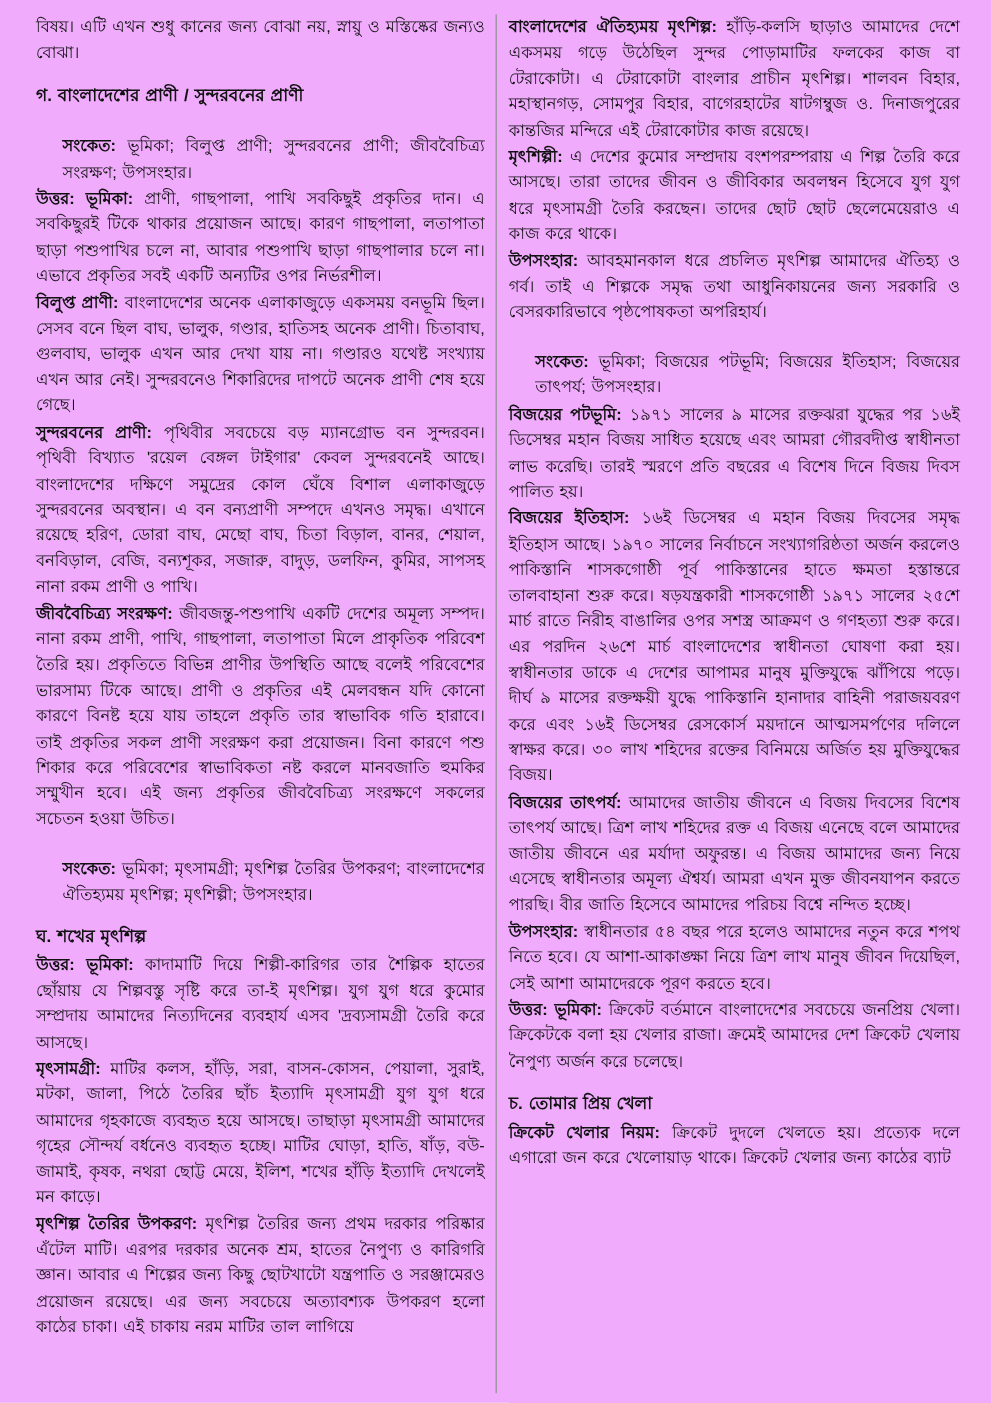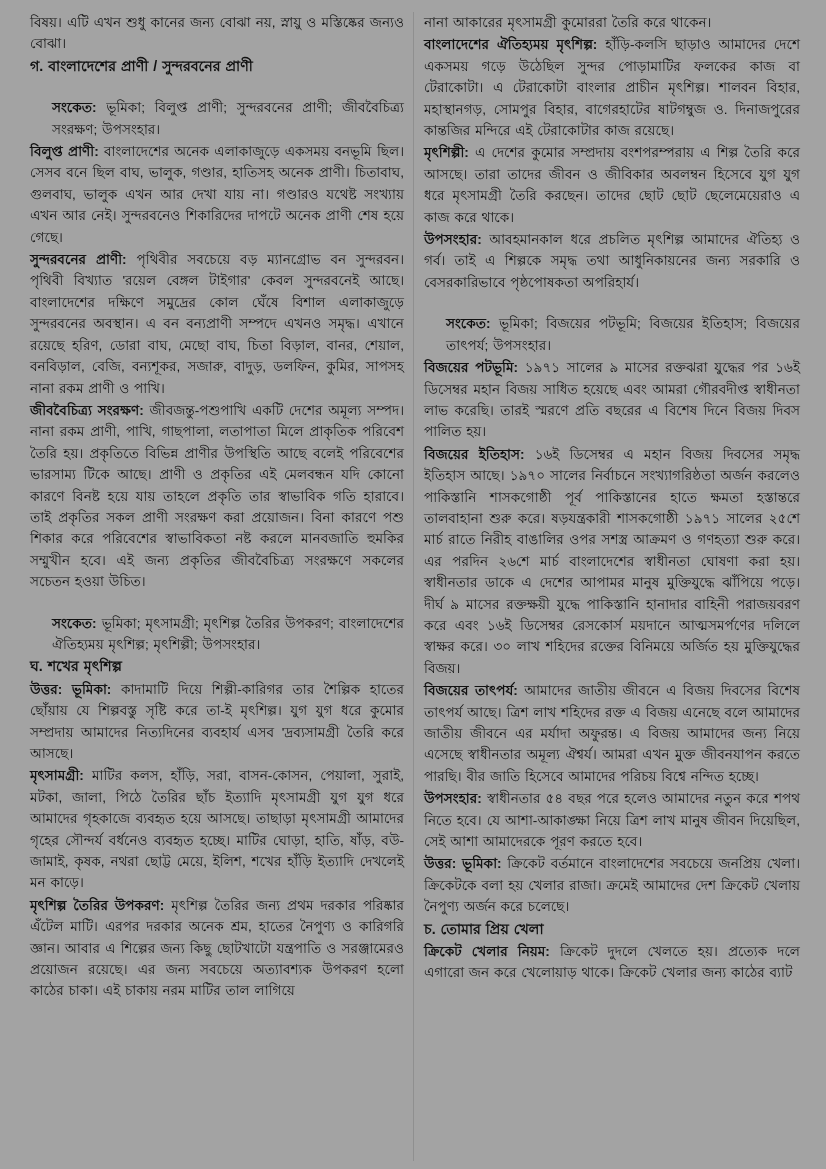--- a/index.html
+++ b/index.html
@@ -1,21 +1,21 @@
 <!DOCTYPE html>
 <html lang="bn"><head>
 <meta charset="utf-8">
 <style>
   html,body { margin:0; padding:0; background:#e8e8e8; }
   .page {
     position: relative;
     width: 826px;
     height: 1169px;
     margin: 0 auto;
-    background: #a3a3a3;
+    background: #f0abfc;
     box-sizing: border-box;
     display: flex;
     padding: 12px 26px 8px 30px;
     font-family: "Liberation Sans", "DejaVu Sans", sans-serif;
     color: #111111;
     overflow: hidden;
   }
   .col {
     box-sizing: border-box;
   }
@@ -31,48 +31,48 @@
     margin: 0 0 1px 0;
     font-size: 13.6px;
     line-height: 21.4px;
     text-align: justify;
     word-spacing: 1px;
   }
   .blk.heading {
     font-weight: bold;
     text-align: left;
     font-size: 14.2px;
-    margin-top: 1px;
+    margin-top: 15px;
   }
   .blk.hint {
     padding-left: 22px;
     margin-top: 20px;
   }
   .blk .lead { font-weight: bold; }
 </style>
 </head>
 <body>
 
 <div class="page">
   <div class="col col-left">
       <p class="blk cont">বিষয়। এটি এখন শুধু কানের জন্য বোঝা নয়, স্নায়ু ও মস্তিষ্কের জন্যও বোঝা।</p>
       <p class="blk heading">গ. বাংলাদেশের প্রাণী / সুন্দরবনের প্রাণী</p>
       <p class="blk hint"><b class="lead">সংকেত: </b>ভূমিকা; বিলুপ্ত প্রাণী; সুন্দরবনের প্রাণী; জীববৈচিত্র্য সংরক্ষণ; উপসংহার।</p>
+      <p class="blk para"><b class="lead">উত্তর: ভূমিকা: </b>প্রাণী, গাছপালা, পাখি সবকিছুই প্রকৃতির দান। এ সবকিছুরই টিকে থাকার প্রয়োজন আছে। কারণ গাছপালা, লতাপাতা ছাড়া পশুপাখির চলে না, আবার পশুপাখি ছাড়া গাছপালার চলে না। এভাবে প্রকৃতির সবই একটি অন্যটির ওপর নির্ভরশীল।</p>
       <p class="blk para"><b class="lead">বিলুপ্ত প্রাণী: </b>বাংলাদেশের অনেক এলাকাজুড়ে একসময় বনভূমি ছিল। সেসব বনে ছিল বাঘ, ভালুক, গণ্ডার, হাতিসহ অনেক প্রাণী। চিতাবাঘ, গুলবাঘ, ভালুক এখন আর দেখা যায় না। গণ্ডারও যথেষ্ট সংখ্যায় এখন আর নেই। সুন্দরবনেও শিকারিদের দাপটে অনেক প্রাণী শেষ হয়ে গেছে।</p>
       <p class="blk para"><b class="lead">সুন্দরবনের প্রাণী: </b>পৃথিবীর সবচেয়ে বড় ম্যানগ্রোভ বন সুন্দরবন। পৃথিবী বিখ্যাত 'রয়েল বেঙ্গল টাইগার' কেবল সুন্দরবনেই আছে। বাংলাদেশের দক্ষিণে সমুদ্রের কোল ঘেঁষে বিশাল এলাকাজুড়ে সুন্দরবনের অবস্থান। এ বন বন্যপ্রাণী সম্পদে এখনও সমৃদ্ধ। এখানে রয়েছে হরিণ, ডোরা বাঘ, মেছো বাঘ, চিতা বিড়াল, বানর, শেয়াল, বনবিড়াল, বেজি, বন্যশূকর, সজারু, বাদুড়, ডলফিন, কুমির, সাপসহ নানা রকম প্রাণী ও পাখি।</p>
       <p class="blk para"><b class="lead">জীববৈচিত্র্য সংরক্ষণ: </b>জীবজন্তু-পশুপাখি একটি দেশের অমূল্য সম্পদ। নানা রকম প্রাণী, পাখি, গাছপালা, লতাপাতা মিলে প্রাকৃতিক পরিবেশ তৈরি হয়। প্রকৃতিতে বিভিন্ন প্রাণীর উপস্থিতি আছে বলেই পরিবেশের ভারসাম্য টিকে আছে। প্রাণী ও প্রকৃতির এই মেলবন্ধন যদি কোনো কারণে বিনষ্ট হয়ে যায় তাহলে প্রকৃতি তার স্বাভাবিক গতি হারাবে। তাই প্রকৃতির সকল প্রাণী সংরক্ষণ করা প্রয়োজন। বিনা কারণে পশু শিকার করে পরিবেশের স্বাভাবিকতা নষ্ট করলে মানবজাতি হুমকির সম্মুখীন হবে। এই জন্য প্রকৃতির জীববৈচিত্র্য সংরক্ষণে সকলের সচেতন হওয়া উচিত।</p>
       <p class="blk hint"><b class="lead">সংকেত: </b>ভূমিকা; মৃৎসামগ্রী; মৃৎশিল্প তৈরির উপকরণ; বাংলাদেশের ঐতিহ্যময় মৃৎশিল্প; মৃৎশিল্পী; উপসংহার।</p>
       <p class="blk heading">ঘ. শখের মৃৎশিল্প</p>
       <p class="blk para"><b class="lead">উত্তর: ভূমিকা: </b>কাদামাটি দিয়ে শিল্পী-কারিগর তার শৈল্পিক হাতের ছোঁয়ায় যে শিল্পবস্তু সৃষ্টি করে তা-ই মৃৎশিল্প। যুগ যুগ ধরে কুমোর সম্প্রদায় আমাদের নিত্যদিনের ব্যবহার্য এসব 'দ্রব্যসামগ্রী তৈরি করে আসছে।</p>
       <p class="blk para"><b class="lead">মৃৎসামগ্রী: </b>মাটির কলস, হাঁড়ি, সরা, বাসন-কোসন, পেয়ালা, সুরাই, মটকা, জালা, পিঠে তৈরির ছাঁচ ইত্যাদি মৃৎসামগ্রী যুগ যুগ ধরে আমাদের গৃহকাজে ব্যবহৃত হয়ে আসছে। তাছাড়া মৃৎসামগ্রী আমাদের গৃহের সৌন্দর্য বর্ধনেও ব্যবহৃত হচ্ছে। মাটির ঘোড়া, হাতি, ষাঁড়, বউ-জামাই, কৃষক, নথরা ছোট্ট মেয়ে, ইলিশ, শখের হাঁড়ি ইত্যাদি দেখলেই মন কাড়ে।</p>
       <p class="blk para"><b class="lead">মৃৎশিল্প তৈরির উপকরণ: </b>মৃৎশিল্প তৈরির জন্য প্রথম দরকার পরিষ্কার এঁটেল মাটি। এরপর দরকার অনেক শ্রম, হাতের নৈপুণ্য ও কারিগরি জ্ঞান। আবার এ শিল্পের জন্য কিছু ছোটখাটো যন্ত্রপাতি ও সরঞ্জামেরও প্রয়োজন রয়েছে। এর জন্য সবচেয়ে অত্যাবশ্যক উপকরণ হলো কাঠের চাকা। এই চাকায় নরম মাটির তাল লাগিয়ে</p>
     </div>
   <div class="divider"></div>
   <div class="col col-right">
-      <p class="blk cont">নানা আকারের মৃৎসামগ্রী কুমোররা তৈরি করে থাকেন।</p>
       <p class="blk para"><b class="lead">বাংলাদেশের ঐতিহ্যময় মৃৎশিল্প: </b>হাঁড়ি-কলসি ছাড়াও আমাদের দেশে একসময় গড়ে উঠেছিল সুন্দর পোড়ামাটির ফলকের কাজ বা টেরাকোটা। এ টেরাকোটা বাংলার প্রাচীন মৃৎশিল্প। শালবন বিহার, মহাস্থানগড়, সোমপুর বিহার, বাগেরহাটের ষাটগম্বুজ ও. দিনাজপুরের কান্তজির মন্দিরে এই টেরাকোটার কাজ রয়েছে।</p>
       <p class="blk para"><b class="lead">মৃৎশিল্পী: </b>এ দেশের কুমোর সম্প্রদায় বংশপরম্পরায় এ শিল্প তৈরি করে আসছে। তারা তাদের জীবন ও জীবিকার অবলম্বন হিসেবে যুগ যুগ ধরে মৃৎসামগ্রী তৈরি করছেন। তাদের ছোট ছোট ছেলেমেয়েরাও এ কাজ করে থাকে।</p>
       <p class="blk para"><b class="lead">উপসংহার: </b>আবহমানকাল ধরে প্রচলিত মৃৎশিল্প আমাদের ঐতিহ্য ও গর্ব। তাই এ শিল্পকে সমৃদ্ধ তথা আধুনিকায়নের জন্য সরকারি ও বেসরকারিভাবে পৃষ্ঠপোষকতা অপরিহার্য।</p>
       <p class="blk hint"><b class="lead">সংকেত: </b>ভূমিকা; বিজয়ের পটভূমি; বিজয়ের ইতিহাস; বিজয়ের তাৎপর্য; উপসংহার।</p>
       <p class="blk para"><b class="lead">বিজয়ের পটভূমি: </b>১৯৭১ সালের ৯ মাসের রক্তঝরা যুদ্ধের পর ১৬ই ডিসেম্বর মহান বিজয় সাধিত হয়েছে এবং আমরা গৌরবদীপ্ত স্বাধীনতা লাভ করেছি। তারই স্মরণে প্রতি বছরের এ বিশেষ দিনে বিজয় দিবস পালিত হয়।</p>
       <p class="blk para"><b class="lead">বিজয়ের ইতিহাস: </b>১৬ই ডিসেম্বর এ মহান বিজয় দিবসের সমৃদ্ধ ইতিহাস আছে। ১৯৭০ সালের নির্বাচনে সংখ্যাগরিষ্ঠতা অর্জন করলেও পাকিস্তানি শাসকগোষ্ঠী পূর্ব পাকিস্তানের হাতে ক্ষমতা হস্তান্তরে তালবাহানা শুরু করে। ষড়যন্ত্রকারী শাসকগোষ্ঠী ১৯৭১ সালের ২৫শে মার্চ রাতে নিরীহ বাঙালির ওপর সশস্ত্র আক্রমণ ও গণহত্যা শুরু করে। এর পরদিন ২৬শে মার্চ বাংলাদেশের স্বাধীনতা ঘোষণা করা হয়। স্বাধীনতার ডাকে এ দেশের আপামর মানুষ মুক্তিযুদ্ধে ঝাঁপিয়ে পড়ে। দীর্ঘ ৯ মাসের রক্তক্ষয়ী যুদ্ধে পাকিস্তানি হানাদার বাহিনী পরাজয়বরণ করে এবং ১৬ই ডিসেম্বর রেসকোর্স ময়দানে আত্মসমর্পণের দলিলে স্বাক্ষর করে। ৩০ লাখ শহিদের রক্তের বিনিময়ে অর্জিত হয় মুক্তিযুদ্ধের বিজয়।</p>
       <p class="blk para"><b class="lead">বিজয়ের তাৎপর্য: </b>আমাদের জাতীয় জীবনে এ বিজয় দিবসের বিশেষ তাৎপর্য আছে। ত্রিশ লাখ শহিদের রক্ত এ বিজয় এনেছে বলে আমাদের জাতীয় জীবনে এর মর্যাদা অফুরন্ত। এ বিজয় আমাদের জন্য নিয়ে এসেছে স্বাধীনতার অমূল্য ঐশ্বর্য। আমরা এখন মুক্ত জীবনযাপন করতে পারছি। বীর জাতি হিসেবে আমাদের পরিচয় বিশ্বে নন্দিত হচ্ছে।</p>
       <p class="blk para"><b class="lead">উপসংহার: </b>স্বাধীনতার ৫৪ বছর পরে হলেও আমাদের নতুন করে শপথ নিতে হবে। যে আশা-আকাঙ্ক্ষা নিয়ে ত্রিশ লাখ মানুষ জীবন দিয়েছিল, সেই আশা আমাদেরকে পূরণ করতে হবে।</p>
       <p class="blk para"><b class="lead">উত্তর: ভূমিকা: </b>ক্রিকেট বর্তমানে বাংলাদেশের সবচেয়ে জনপ্রিয় খেলা। ক্রিকেটকে বলা হয় খেলার রাজা। ক্রমেই আমাদের দেশ ক্রিকেট খেলায় নৈপুণ্য অর্জন করে চলেছে।</p>
       <p class="blk heading">চ. তোমার প্রিয় খেলা</p>

